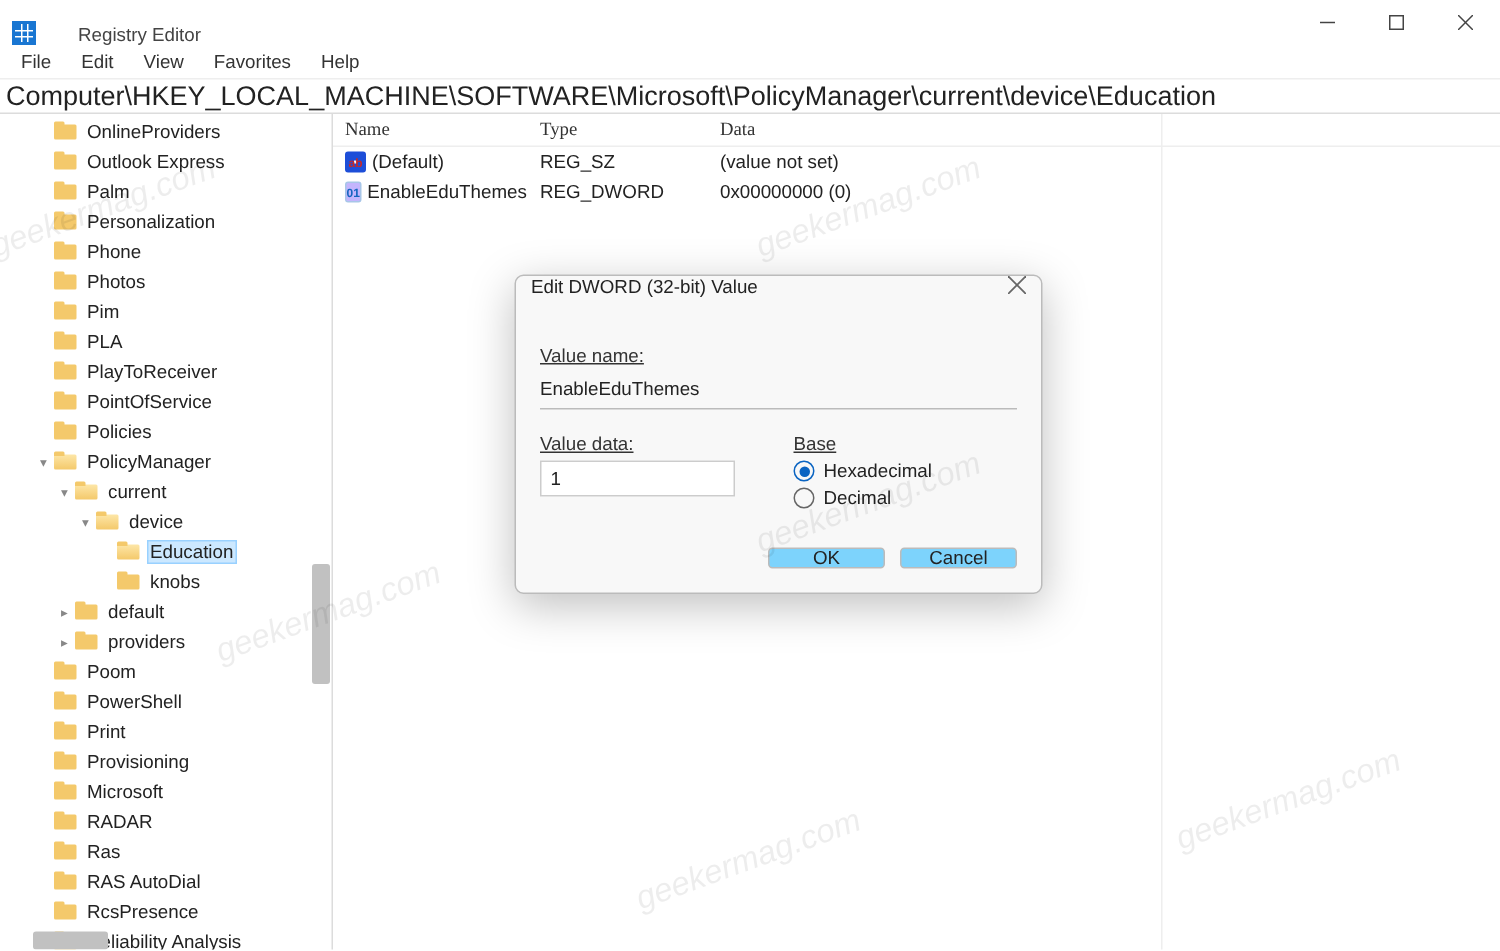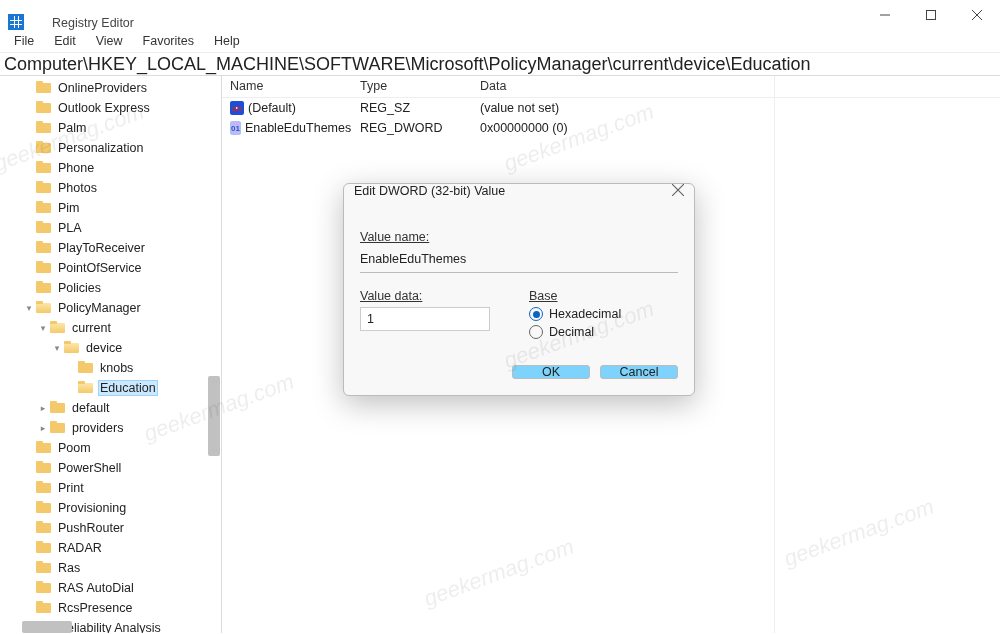--- a/index.html
+++ b/index.html
@@ -37,21 +37,21 @@
 .fold.open::before { background: linear-gradient(#fde6a7,#f4c96b); }
 .node .lbl { padding: 1px 2px; }
 .node.sel .lbl { background: #cce8ff; border: 1px solid #99d1ff; padding: 0 1px; }
 .pad1 { padding-left: 22px; }
 .pad2 { padding-left: 36px; }
 .pad3 { padding-left: 50px; }
 .pad4 { padding-left: 64px; }
 
 .list { flex: 1; position: relative; }
 .colhead { display: flex; height: 22px; border-bottom: 1px solid #eee; }
-.colhead div { padding: 3px 8px; color: #333; border-right: 1px solid transparent; }
+.colhead div { padding: 3px 8px; color: #333; border-right: 1px solid transparent; font-family: Liberation Serif, serif; }
 .c1 { width: 130px; } .c2 { width: 120px; } .c3 { flex: 1; }
 .row { display: flex; height: 20px; align-items: center; }
 .row .cell { padding: 0 8px; }
 .row .cell.c1 { width: 130px; display: flex; align-items: center; gap: 4px; }
 .row .cell.c2 { width: 120px; }
 .vicon { width: 14px; height: 14px; border-radius: 2px; display: inline-flex; align-items: center; justify-content: center; font-size: 8px; font-weight: bold; }
 .vicon.str { background: #fff0f0; border: 6px solid #1d4ed8; color: #c62828; }
 .vicon.dw  { background: #c4b5fd; border: 1px solid #a8c6e8; color: #1565c0; }
 .colrule { position: absolute; top: 0; width: 1px; height: 100%; background: #eee; }
 
@@ -177,30 +177,30 @@
         <div class="node pad2">
           <span class="twist">▾</span>
           <span class="fold open"></span>
           <span class="lbl">current</span>
         </div>
         <div class="node pad3">
           <span class="twist">▾</span>
           <span class="fold open"></span>
           <span class="lbl">device</span>
         </div>
-        <div class="node pad4">
-          <span class="twist"></span>
-          <span class="fold"></span>
-          <span class="lbl">knobs</span>
-        </div>
         <div class="node pad4 sel">
           <span class="twist"></span>
           <span class="fold open"></span>
           <span class="lbl">Education</span>
         </div>
+        <div class="node pad4">
+          <span class="twist"></span>
+          <span class="fold"></span>
+          <span class="lbl">knobs</span>
+        </div>
         <div class="node pad2">
           <span class="twist">▸</span>
           <span class="fold"></span>
           <span class="lbl">default</span>
         </div>
         <div class="node pad2">
           <span class="twist">▸</span>
           <span class="fold"></span>
           <span class="lbl">providers</span>
         </div>
@@ -220,21 +220,21 @@
           <span class="lbl">Print</span>
         </div>
         <div class="node pad1">
           <span class="twist"></span>
           <span class="fold"></span>
           <span class="lbl">Provisioning</span>
         </div>
         <div class="node pad1">
           <span class="twist"></span>
           <span class="fold"></span>
-          <span class="lbl">PushRouter</span>
+          <span class="lbl">Microsoft</span>
         </div>
         <div class="node pad1">
           <span class="twist"></span>
           <span class="fold"></span>
           <span class="lbl">RADAR</span>
         </div>
         <div class="node pad1">
           <span class="twist"></span>
           <span class="fold"></span>
           <span class="lbl">Ras</span>

